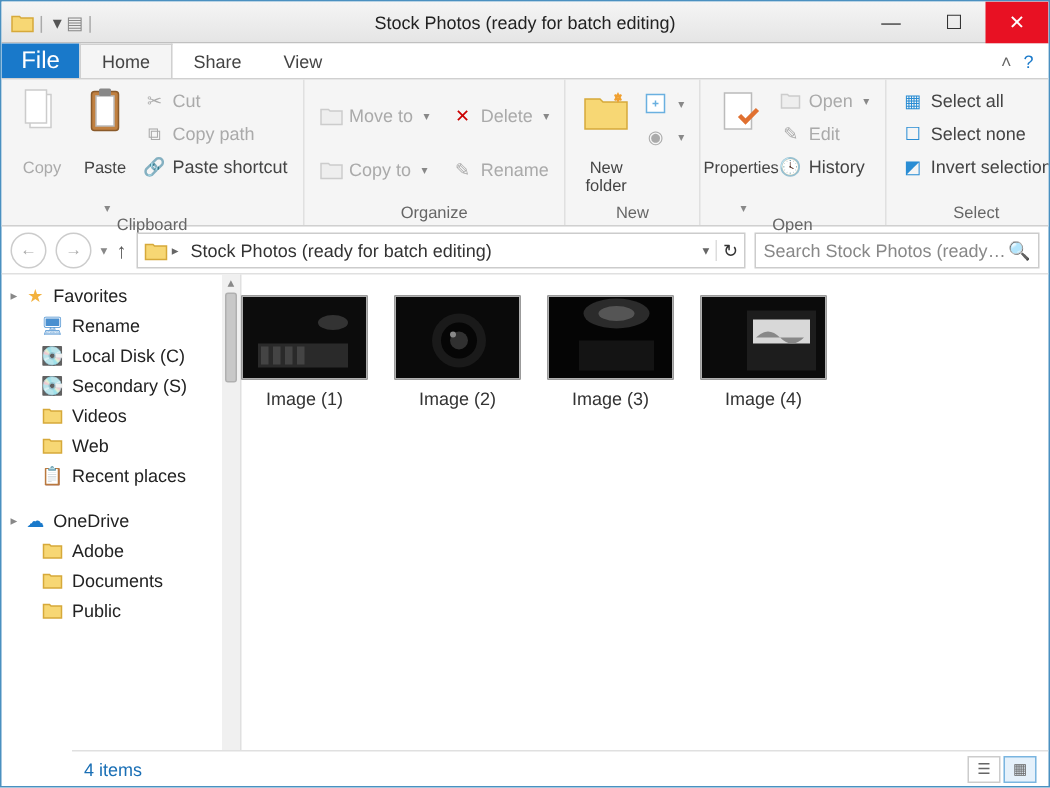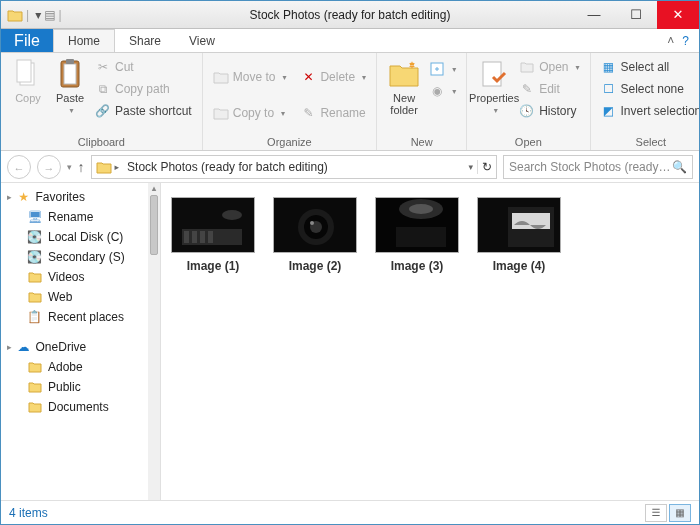--- a/index.html
+++ b/index.html
@@ -16,21 +16,21 @@
   .tabrow { height: 24px; display: flex; align-items: stretch; border-bottom: 1px solid #d0d0d0; background: #fff; position: relative; }
   .filetab { width: 52px; background: #1979ca; color: #fff; font-size: 16px; display: flex; align-items: center; justify-content: center; }
   .tab { padding: 0 14px; font-size: 12px; color: #444; display: flex; align-items: center; cursor: default; }
   .tab.active { background: #f5f5f5; border-top: 1px solid #d0d0d0; border-left: 1px solid #d0d0d0; border-right: 1px solid #d0d0d0; position: relative; top: 0; }
   .tabright { margin-left: auto; display: flex; align-items: center; gap: 8px; padding-right: 10px; color: #666; font-size: 12px; }
   
   .ribbon { height: 98px; background: #f5f5f5; border-bottom: 1px solid #d0d0d0; display: flex; }
   .group { display: flex; flex-direction: column; justify-content: space-between; border-right: 1px solid #e0e0e0; padding: 3px 6px 0 6px; }
   .group .gbody { flex: 1; display: flex; align-items: flex-start; }
   .group .glabel { text-align: center; font-size: 11px; color: #666; padding: 1px 0 2px; }
-  .bigbtn { display: flex; flex-direction: column; align-items: center; width: 42px; font-size: 11px; color: #444; gap: 2px; padding-top: 2px; }
+  .bigbtn { display: flex; flex-direction: column; align-items: center; width: 42px; font-size: 11px; color: #444; gap: 16px; padding-top: 2px; }
   .bigbtn .bicon { width: 32px; height: 32px; display: flex; align-items: center; justify-content: center; }
   .smallrow { height: 22px; display: flex; align-items: center; gap: 4px; font-size: 12px; color: #444; padding: 0 4px; white-space: nowrap; }
   .smallcol { display: flex; flex-direction: column; }
   .dim { color: #aaa; }
   .smicon { width: 16px; height: 16px; display: inline-flex; align-items: center; justify-content: center; font-size: 12px; }
   .dd { font-size: 8px; color: #888; margin-left: 3px; }
   
   .addrbar { height: 32px; display: flex; align-items: center; padding: 3px 6px; gap: 6px; border-bottom: 1px solid #e0e0e0; }
   .navbtn { width: 24px; height: 24px; border: 1px solid #ccc; border-radius: 50%; display: flex; align-items: center; justify-content: center; color: #aaa; font-size: 11px; }
   .addrbox { flex: 1; height: 24px; border: 1px solid #ccc; display: flex; align-items: center; font-size: 12px; color: #333; overflow: hidden; }
@@ -44,25 +44,25 @@
   .navscroll { width: 12px; background: #f0f0f0; display: flex; flex-direction: column; align-items: center; }
   .navscroll .tri { font-size: 9px; color: #888; }
   .navscroll .thumb { width: 8px; flex: 0 0 60px; background: #c8c8c8; margin-top: 2px; border-radius: 2px; }
   .navlist { flex: 1; padding: 4px 0; font-size: 12px; color: #222; }
   .navitem { height: 20px; display: flex; align-items: center; padding-left: 10px; gap: 5px; }
   .navitem.child { padding-left: 26px; }
   .navhdr { height: 20px; display: flex; align-items: center; padding-left: 6px; gap: 4px; }
   .navsp { height: 10px; }
   .ficon { width: 16px; height: 16px; display: inline-flex; align-items: center; justify-content: center; }
   
-  .content { flex: 1; padding: 14px 10px; display: flex; align-items: flex-start; gap: 18px; font-weight: bold; }
+  .content { flex: 1; padding: 14px 0; display: flex; align-items: flex-start; gap: 18px; }
   .thumbwrap { display: flex; flex-direction: column; align-items: center; gap: 6px; font-size: 12px; color: #333; }
   .thumb { width: 84px; height: 56px; border: 1px solid #b0b0b0; background: #111; display: flex; align-items: center; justify-content: center; overflow: hidden; }
   
-  .statusbar { height: 24px; border-top: 1px solid #e0e0e0; display: flex; align-items: center; padding: 0 8px; font-size: 12px; color: #1a6fb5; }
+  .statusbar { height: 24px; border-top: 1px solid #e0e0e0; display: flex; align-items: center; padding: 0 8px; font-size: 12px; color: #1a6fb5; margin-left: 47px; }
   .viewbtns { margin-left: auto; display: flex; gap: 2px; }
   .viewbtn { width: 22px; height: 18px; border: 1px solid #ccc; display: flex; align-items: center; justify-content: center; font-size: 10px; color: #666; }
   
   svg { display: block; }
 </style>
 </head>
 <body>
 
 <div class="titlebar">
   <div class="qat">
@@ -347,29 +347,29 @@
             </svg>
           </span>
           <span>Adobe</span>
         </div>
       <div class="navitem child">
           <span class="ficon">
             <svg width="14" height="12">
               <path d="M1 2h4l1 1h7v8H1z" fill="#f7d774" stroke="#d6a93a"></path>
             </svg>
           </span>
-          <span>Public</span>
+          <span>Documents</span>
         </div>
       <div class="navitem child">
           <span class="ficon">
             <svg width="14" height="12">
               <path d="M1 2h4l1 1h7v8H1z" fill="#f7d774" stroke="#d6a93a"></path>
             </svg>
           </span>
-          <span>Documents</span>
+          <span>Public</span>
         </div>
     </div>
     <div class="navscroll">
       <span class="tri">▴</span>
       <div class="thumb"></div>
     </div>
   </div>
 
   <div class="content">
     <div class="thumbwrap">

